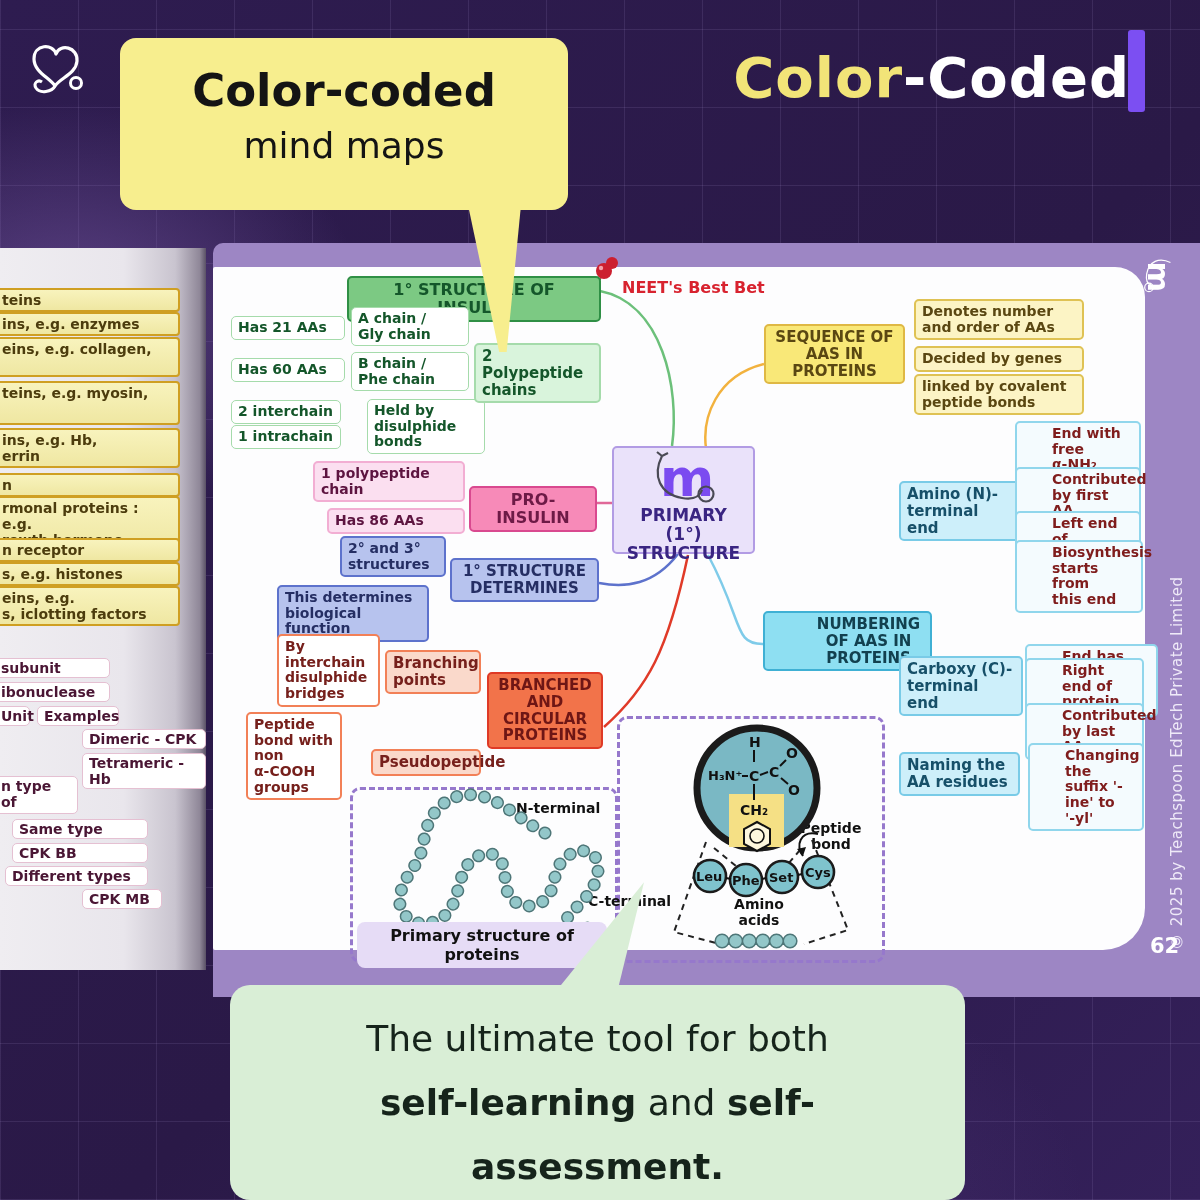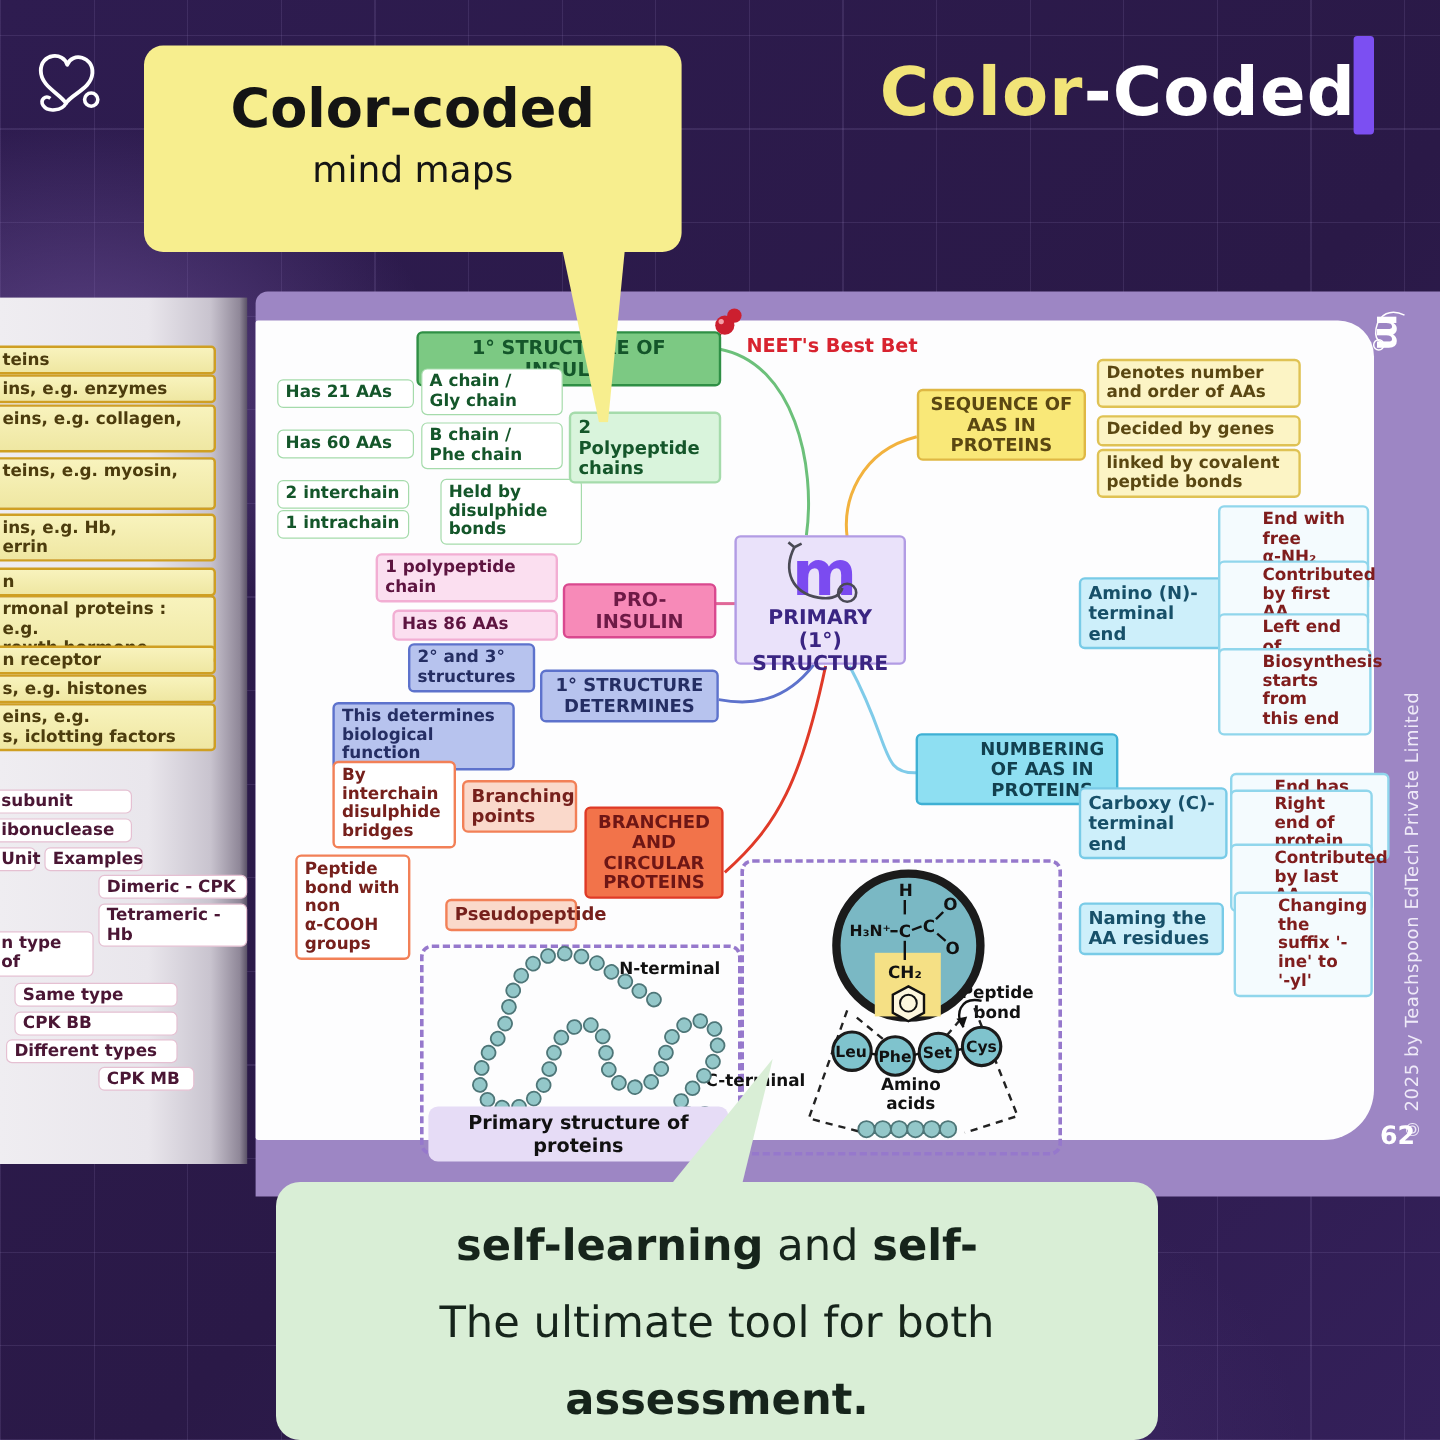--- a/index.html
+++ b/index.html
@@ -44,21 +44,21 @@
   .center-box{background:#eae2fa;border-color:#b29ce4;color:#3a2582;font-size:17px;}
   .note-red{position:absolute;color:#d8232f;font-weight:bold;font-size:16px;}
   .dashed-box{position:absolute;border:3px dashed #9678cc;border-radius:10px;}
   .caption-box{position:absolute;background:#e6dcf6;border-radius:8px;color:#111;
     font-weight:bold;font-size:16px;text-align:center;padding:4px 0;}
   .diagram-label{position:absolute;color:#111;font-weight:bold;font-size:14px;white-space:pre-line;}
   
   #callout-top{left:120px;top:38px;width:448px;height:172px;background:#f7ee8e;border-radius:16px;
     color:#141414;text-align:center;z-index:30;}
   #callout-top .l1{font-size:45px;font-weight:bold;margin-top:26px;}
-  #callout-top .l2{font-size:30px;margin-top:8px;}
+  #callout-top .l2{font-size:36px;margin-top:8px;}
   #callout-top-tail{left:462px;top:206px;width:62px;height:146px;background:#f7ee8e;
     clip-path:polygon(10% 0,95% 0,72% 100%,60% 100%);z-index:29;}
   #headline{left:600px;top:36px;width:530px;height:84px;text-align:right;font-weight:bold;
     font-size:56px;letter-spacing:1px;line-height:84px;z-index:5;}
   #headline .hy{color:#f2e478;}
   #headline .hw{color:#ffffff;}
   #cursor-bar{left:1128px;top:30px;width:17px;height:82px;background:#7c4ff2;border-radius:3px;z-index:5;}
   #callout-bottom{left:230px;top:985px;width:735px;height:215px;background:#d9eed6;border-radius:20px;
     color:#16241b;text-align:center;font-size:36px;line-height:1.78;padding-top:22px;box-sizing:border-box;z-index:30;}
   #callout-bottom b{font-weight:bold;}
@@ -291,18 +291,18 @@
   </div>
   <div class="abs" id="cursor-bar"></div>
   <div class="abs" id="callout-top">
     <div class="l1">Color-coded</div>
     <div class="l2">mind maps</div>
   </div>
   <div class="abs" id="callout-top-tail"></div>
 
   <div class="abs" id="callout-bottom-tail"></div>
   <div class="abs" id="callout-bottom">
+    <div>The ultimate tool for both</div>
     <div><b>self-learning</b><span> and </span><b>self-</b></div>
-    <div>The ultimate tool for both</div>
     <div><b>assessment.</b></div>
   </div>
 
 </div>
 
 </body></html>

